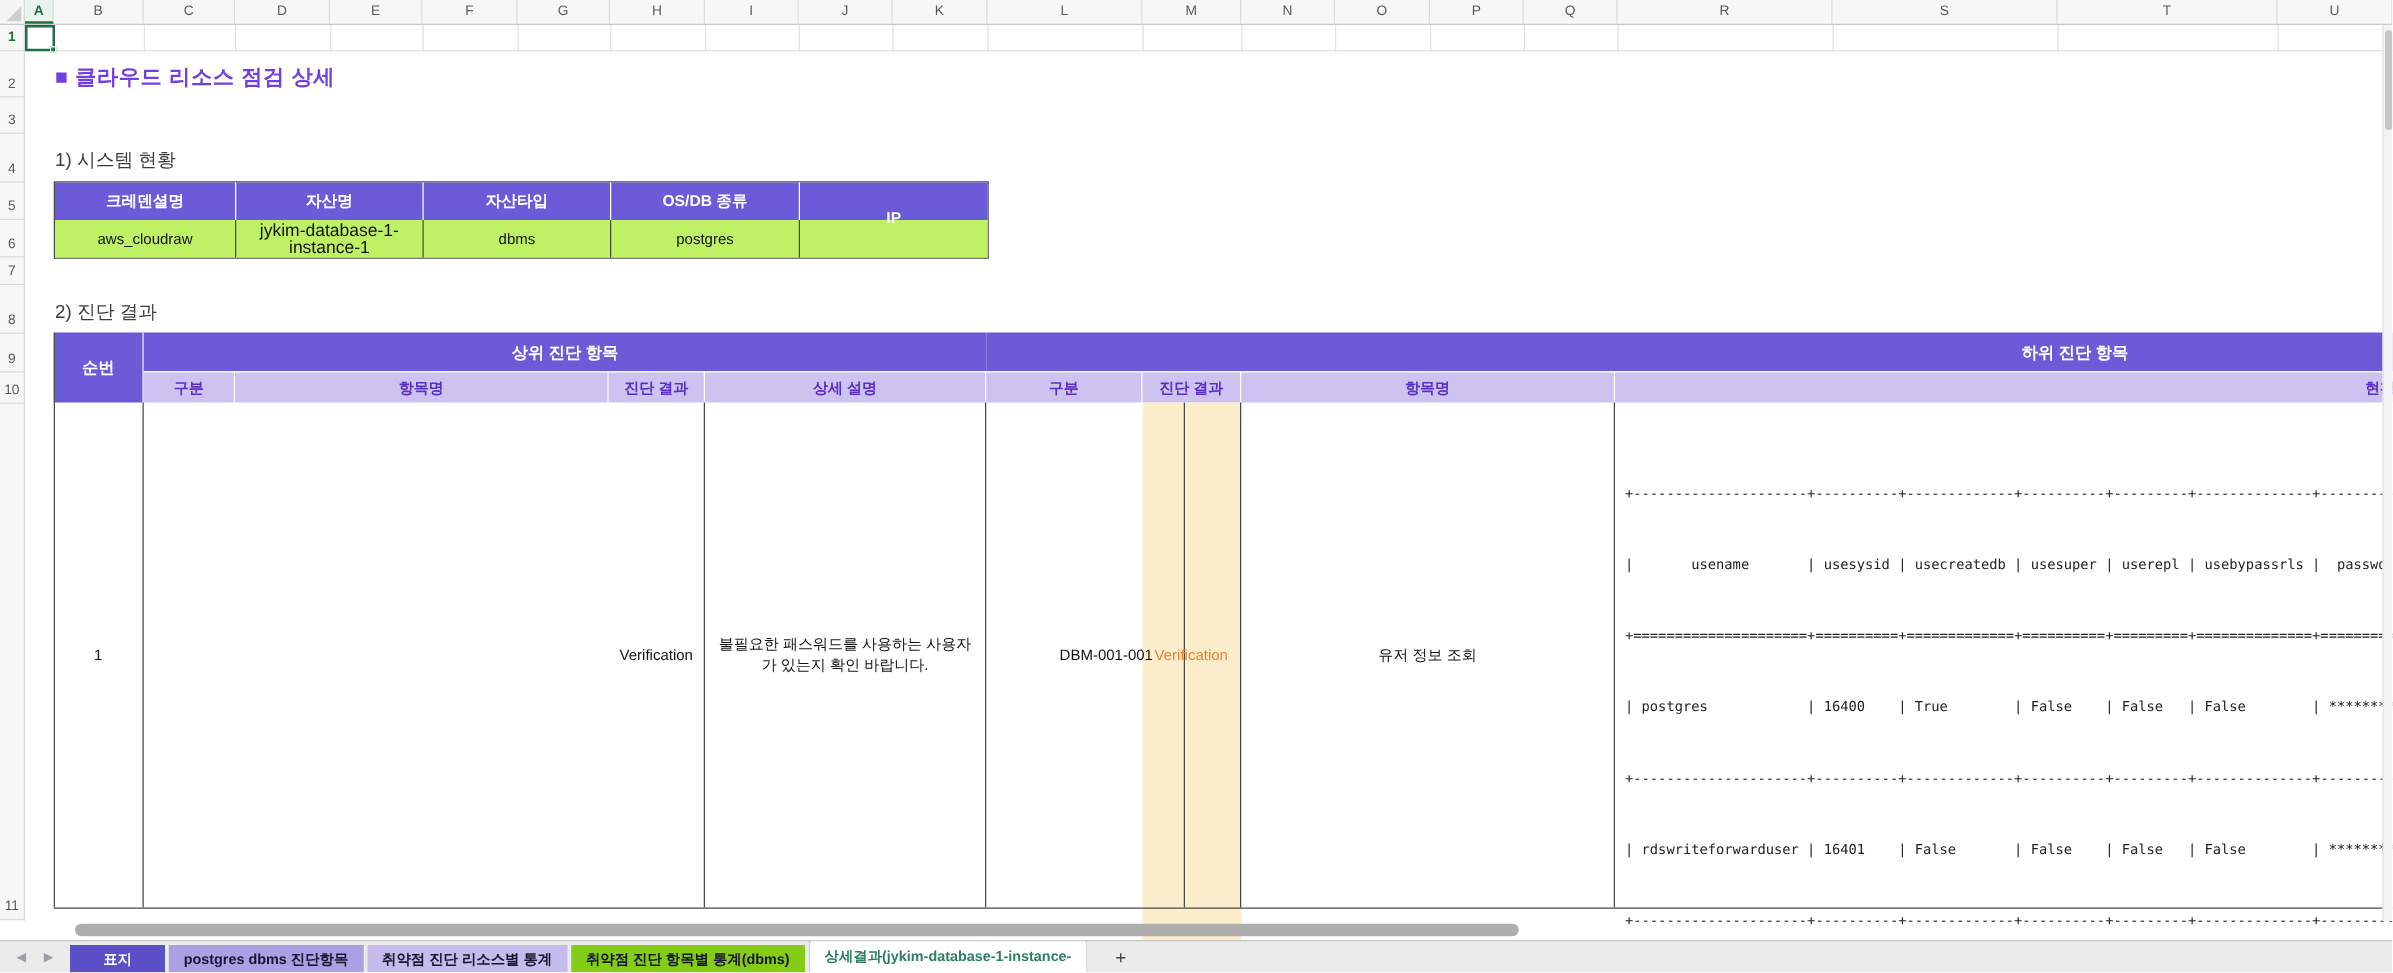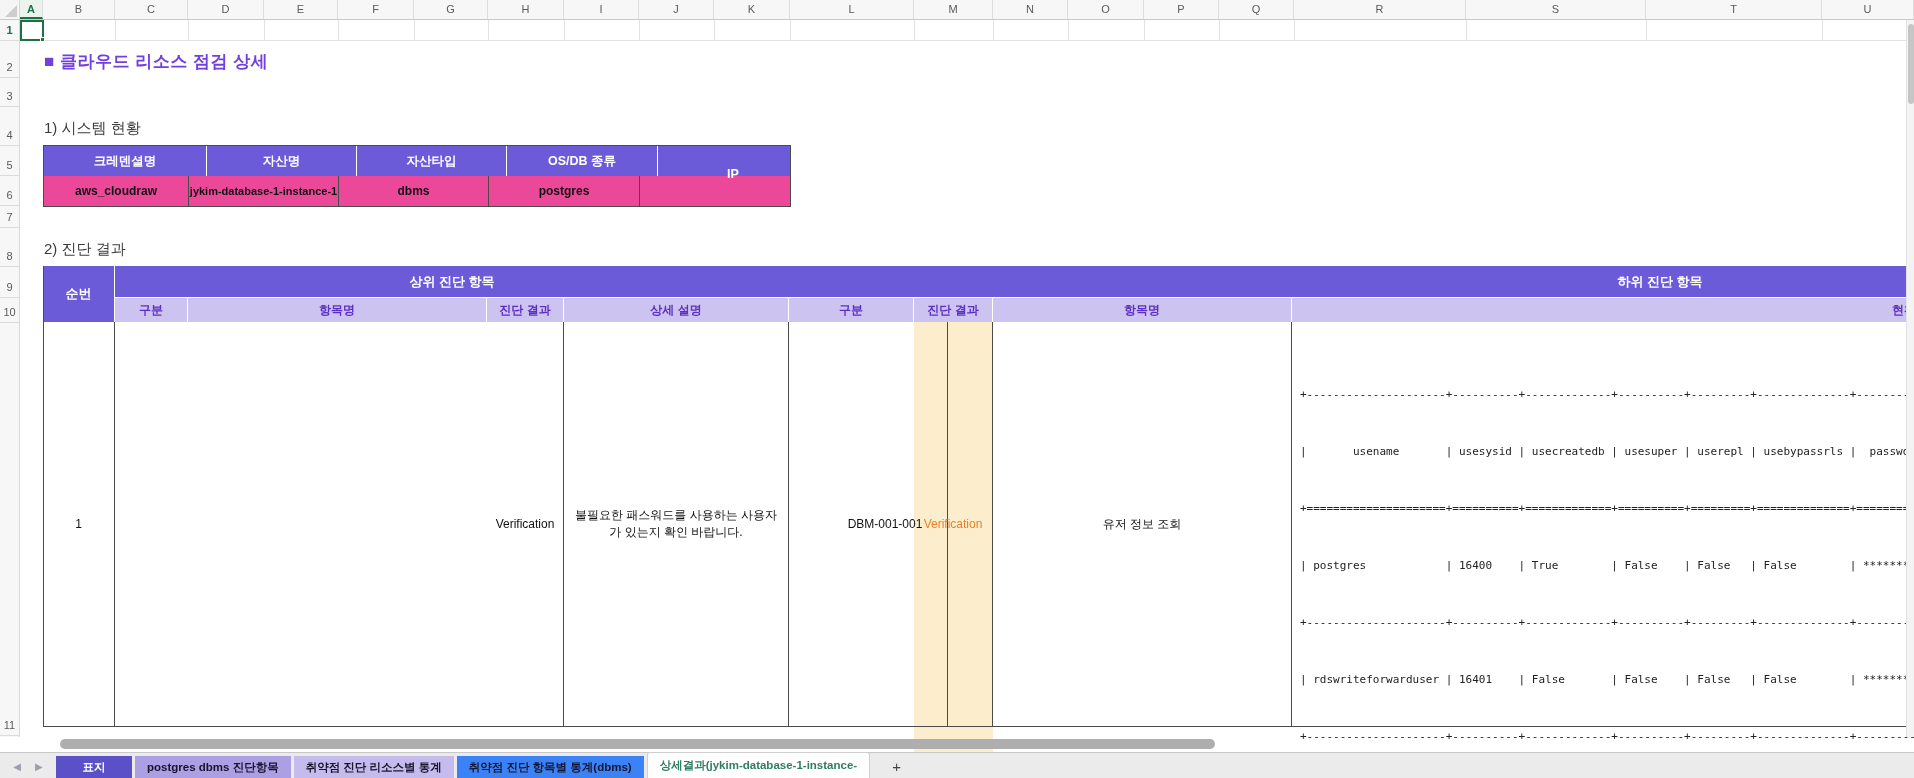--- a/index.html
+++ b/index.html
@@ -36,21 +36,21 @@
   .doc-title { position:absolute; left:44px; top:50px; font-size:17px; font-weight:bold;
         color:#7340e0; letter-spacing:.5px; }
   .sec-head { position:absolute; left:44px; font-size:15px; color:#3c3c3c; }
 
   
   .t1 { position:absolute; left:43px; top:145px; width:748px; border:1px solid #4a4a4a; }
   .t1 .hrow { display:flex; height:30px; background:#6c5bd9; }
   .t1 .hcell { flex:0 0 auto; color:#fff; font-weight:bold; font-size:12.5px; display:flex;
         align-items:center; justify-content:center; border-right:1px solid #fff; }
   .t1 .hcell:last-child { border-right:none;margin-top:26px; }
-  .t1 .drow { display:flex; height:30px; background:#ec4899;font-weight:bold; }
+  .t1 .drow { display:flex; height:30px; background:#bef264; }
   .t1 .dcell { flex:0 0 auto; font-size:12px; color:#111; display:flex; align-items:center;
         justify-content:center; border-right:1px solid #4a4a4a; text-align:center; line-height:13px; }
   .t1 .dcell:last-child { border-right:none; }
 
   
   .band { position:absolute; top:266px; height:31px; background:#6c5bd9; color:#fff;
         font-weight:bold; font-size:13px; display:flex; align-items:center; justify-content:center; }
   .seq { position:absolute; left:43px; top:266px; width:72px; height:56px; background:#6c5bd9;
         color:#fff; font-weight:bold; font-size:13px; display:flex; align-items:center;
         justify-content:center; border-right:1px solid #fff; }
@@ -83,21 +83,21 @@
         border-top:1px solid #c8c8c8; z-index:8; display:flex; align-items:flex-end; }
   .navarrows { width:56px; display:flex; justify-content:center; gap:14px; align-items:center;
         height:24px; color:#9aa0ae; font-size:10px; }
   .navarrows span { cursor:default; }
   .tabs { display:flex; gap:3px; align-items:flex-end; height:26px; }
   .tab { height:22px; display:flex; align-items:center; justify-content:center; padding:0 12px;
         font-size:11.5px; font-weight:bold; color:#15152e; white-space:nowrap; }
   .tab.t0 { background:#5b50c8; color:#fff; min-width:76px; }
   .tab.t2 { background:#ac9fe4; }
   .tab.t3 { background:#c5bbec; }
-  .tab.t4 { background:#3b82f6;margin-top:16px; }
+  .tab.t4 { background:#84cc16;margin-top:16px; }
   .tab.active { background:#fff; color:#2e7d64; height:26px; border:1px solid #cfcfcf;
         border-bottom:none; border-radius:3px 3px 0 0; font-weight:bold; }
   .addtab { margin-left:14px; font-size:15px; color:#444; height:24px; display:flex;
         align-items:center; padding:0 8px; }
 </style>
 </head>
 <body>
 
 <div id="app">
 
@@ -180,29 +180,29 @@
   <div class="selbox">
       <div class="handle"></div>
     </div>
 
   <div class="doc-title">■ 클라우드 리소스 점검 상세</div>
   <div class="sec-head" style="top:119px">1) 시스템 현황</div>
   <div class="sec-head" style="top:240px">2) 진단 결과</div>
 
   <div class="t1">
     <div class="hrow">
-      <div class="hcell" style="width:163px">크레덴셜명</div>
+      <div class="hcell" style="width:145px">크레덴셜명</div>
       <div class="hcell" style="width:150px">자산명</div>
       <div class="hcell" style="width:150px">자산타입</div>
       <div class="hcell" style="width:151px">OS/DB 종류</div>
       <div class="hcell" style="width:150px">IP</div>
     </div>
     <div class="drow">
       <div class="dcell" style="width:145px">aws_cloudraw</div>
-      <div class="dcell" style="width:150px;font-size:11px">jykim-database-1-instance-1</div>
+      <div class="dcell" style="width:150px;font-size:14px">jykim-database-1-instance-1</div>
       <div class="dcell" style="width:150px">dbms</div>
       <div class="dcell" style="width:151px">postgres</div>
       <div class="dcell" style="width:150px"></div>
     </div>
   </div>
 
   <div class="seq">순번</div>
   <div class="band" style="left:115px;width:674px">상위 진단 항목</div>
   <div class="band" style="left:789px;width:1125px;justify-content:flex-start">
     <span style="position:absolute;left:826px;width:90px;text-align:center">하위 진단 항목</span>

